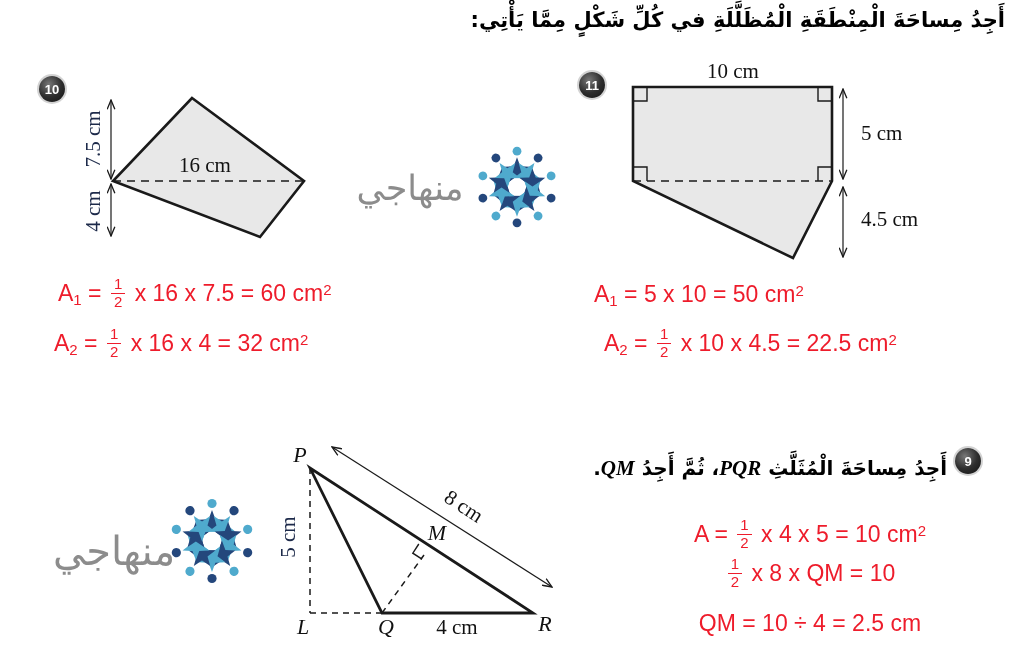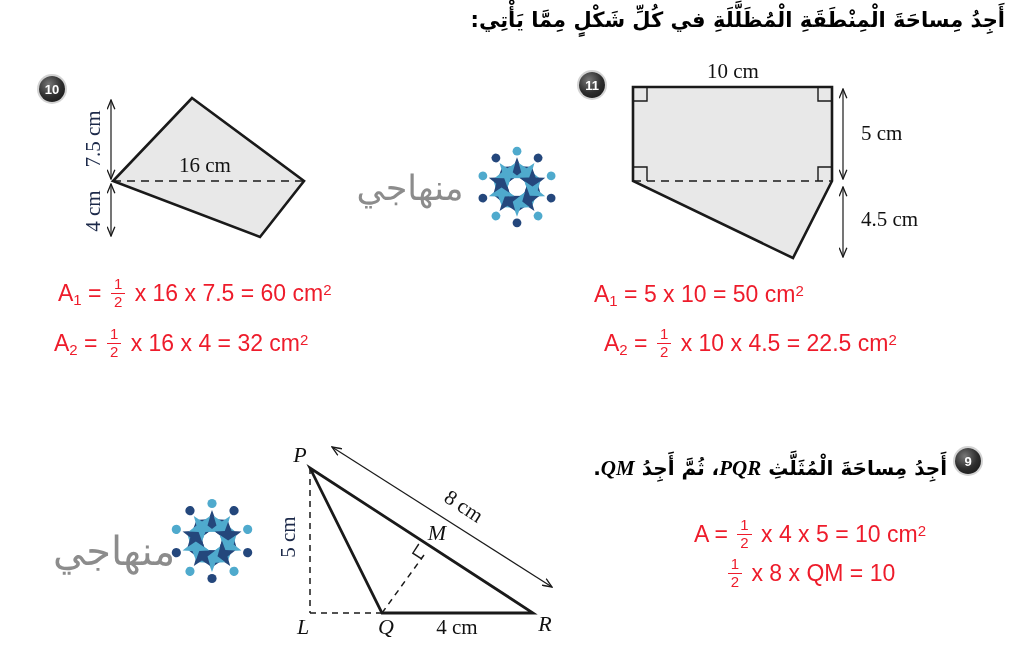--- a/index.html
+++ b/index.html
@@ -124,20 +124,21 @@
     <text x="185" y="196" text-anchor="middle">4 cm</text>
     <text class="vtx" x="28" y="24" text-anchor="middle">P</text>
     <text class="vtx" x="31" y="196" text-anchor="middle">L</text>
     <text class="vtx" x="114" y="196" text-anchor="middle">Q</text>
     <text class="vtx" x="273" y="193" text-anchor="middle">R</text>
     <text class="vtx" x="165" y="102" text-anchor="middle">M</text>
   </svg>
 
   <div class="sol sol-center" style="left:655px;top:517px;width:310px">A = <span class="frac"><span class="fn">1</span><span class="fd">2</span></span> x 4 x 5 = 10 cm<sup>2</sup></div>
   <div class="sol sol-center" style="left:655px;top:556px;width:310px"><span class="frac"><span class="fn">1</span><span class="fd">2</span></span> x 8 x QM = 10</div>
+  <div class="sol sol-center" style="left:655px;top:610px;width:310px">QM = 10  ÷ 4 = 2.5 cm</div>
 
   <svg width="0" height="0" style="position:absolute">
     <defs>
       <g id="lp-body-navy">
         <circle cx="0" cy="-37.5" r="4.6" fill="var(--logo-blue,#4faacd)"></circle>
         <path d="M0,-31 L3.4,-21.7 L13.3,-21.3 L5.5,-15.2 L8.2,-5.7 L0,-11.2 L-8.2,-5.7 L-5.5,-15.2 L-13.3,-21.3 L-3.4,-21.7 Z" fill="var(--logo-navy,#24477c)"></path>
       </g>
       <g id="lp-body-blue">
         <circle cx="0" cy="-37.5" r="4.6" fill="var(--logo-navy,#24477c)"></circle>
         <path d="M0,-31 L3.4,-21.7 L13.3,-21.3 L5.5,-15.2 L8.2,-5.7 L0,-11.2 L-8.2,-5.7 L-5.5,-15.2 L-13.3,-21.3 L-3.4,-21.7 Z" fill="var(--logo-blue,#4faacd)"></path>

